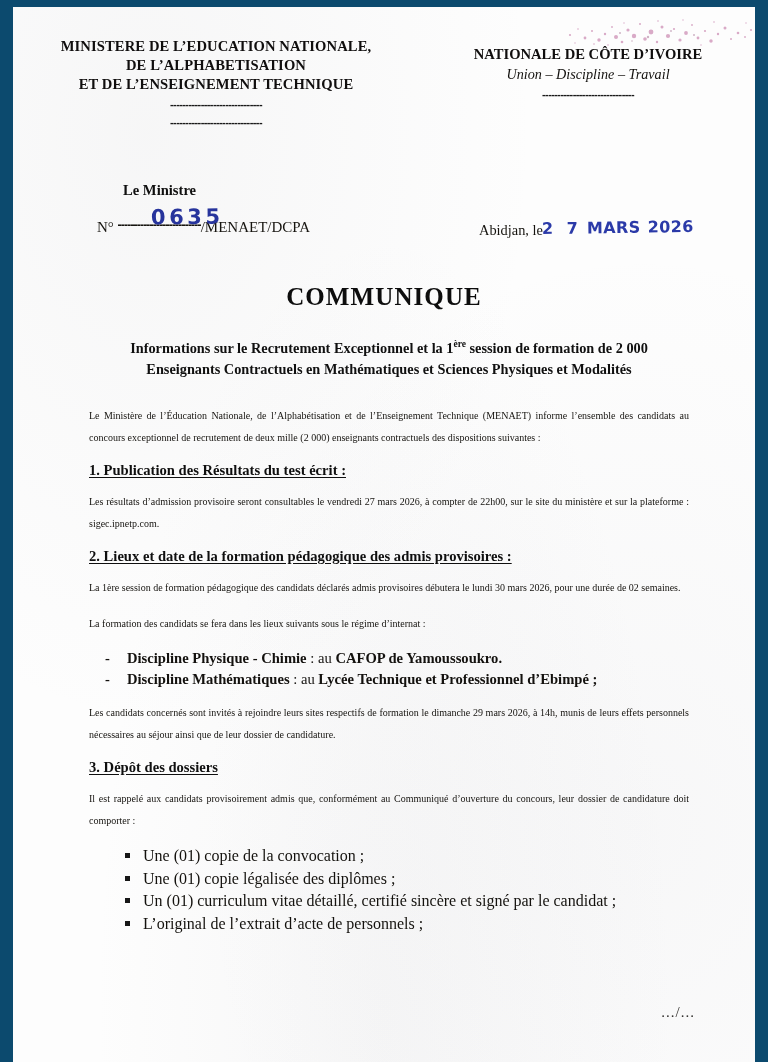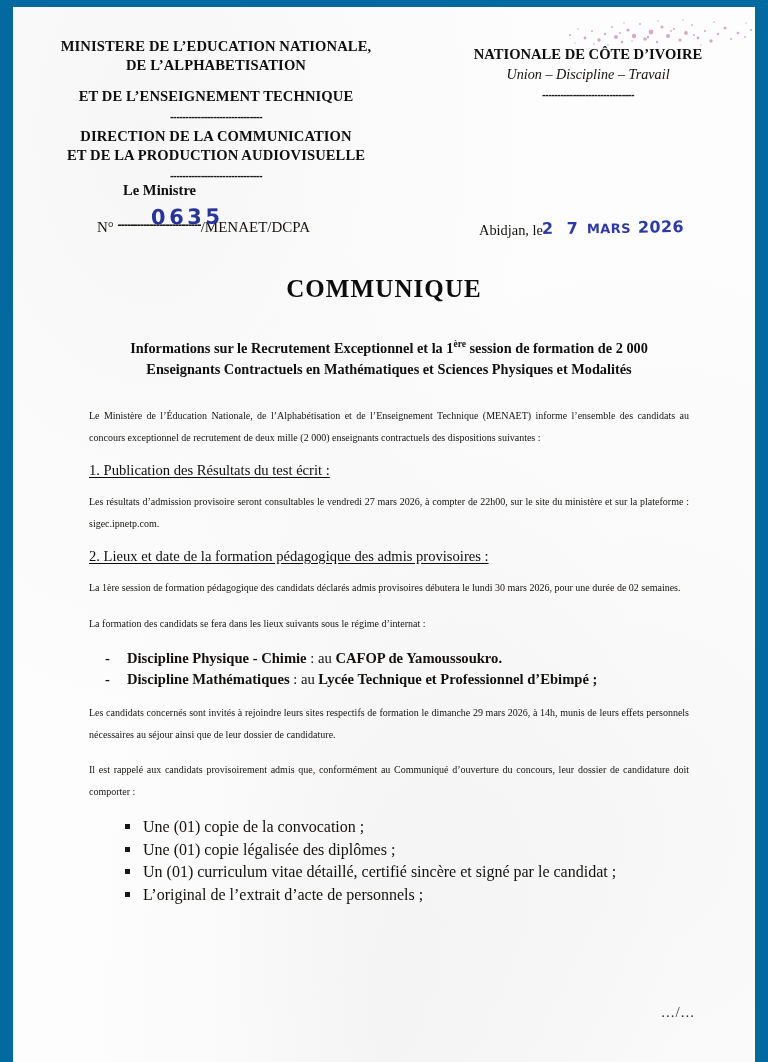--- a/index.html
+++ b/index.html
@@ -13,21 +13,21 @@
     overflow: hidden;
     font-family: "Liberation Serif", serif;
   }
 
   
   #scan-frame {
     position: absolute;
     left: 0; top: 0;
     width: 768px;
     height: 1062px;
-    background: #0369a1;
+    background: #0c4a6e;
   }
 
   #page {
     position: absolute;
     left: 13px;
     top: 7px;
     width: 742px;
     height: 1055px;
     background: #fdfdfd;
     overflow: hidden;
@@ -82,21 +82,21 @@
     width: 310px;
     text-align: center;
   }
   .min-line {
     font-weight: bold;
     font-size: 14.6px;
     letter-spacing: .1px;
     line-height: 19px;
     color: #100e0e;
   }
-  .min-line.l3 { margin-top: 12px; }
+  .min-line.l3 { margin-top: 0px; }
   .rep-line {
     font-weight: bold;
     font-size: 14.6px;
     line-height: 19px;
     color: #100e0e;
   }
   .devise {
     font-style: italic;
     font-size: 14.2px;
     line-height: 20px;
@@ -164,28 +164,28 @@
     top: 211px;
     font-family: "DejaVu Sans", sans-serif;
     font-weight: bold;
     font-size: 16px;
     color: #2b3aa8;
     letter-spacing: 0.4px;
     transform: rotate(-0.8deg);
     white-space: nowrap;
   }
   #date-stamp .d-day { letter-spacing: 4px; }
-  #date-stamp .d-mon { margin-left: 5px; font-size: 13px; }
+  #date-stamp .d-mon { margin-left: 5px; font-size: 16px; }
   #date-stamp .d-year { margin-left: 7px; }
 
   
   #title {
     position: absolute;
     left: 0;
-    top: 268px;
+    top: 276px;
     width: 742px;
     text-align: center;
     font-weight: bold;
     font-size: 25px;
     letter-spacing: 1.1px;
     color: #0d0d0d;
   }
   #subtitle {
     position: absolute;
     left: 106px;
@@ -209,21 +209,21 @@
   p.para {
     margin: 0 0 14px 0;
     font-size: 10px;
     line-height: 21.5px;
     text-align: justify;
     color: #15130f;
   }
   h3.sec {
     margin: 12px 0 12px 0;
     font-size: 14.6px;
-    font-weight: normal;
+    font-weight: bold;
     text-decoration: underline;
     text-underline-offset: 2px;
     color: #0f0f0f;
   }
   ul.dash-list {
     margin: 0 0 12px 0;
     padding: 0;
     list-style: none;
   }
   ul.dash-list li {
@@ -338,24 +338,20 @@
 
     <div class="content">
 
       <div id="letterhead">
 
         <div class="lh-left">
           <div class="min-line">MINISTERE DE L’EDUCATION NATIONALE,</div>
           <div class="min-line">DE L’ALPHABETISATION</div>
           <div class="min-line l3">ET DE L’ENSEIGNEMENT TECHNIQUE</div>
           <div class="dashrule">------------------------------</div>
-          <div class="dir-block">
-            <div class="min-line">DIRECTION DE LA COMMUNICATION</div>
-            <div class="min-line">ET DE LA PRODUCTION AUDIOVISUELLE</div>
-          </div>
           <div class="dashrule">------------------------------</div>
         </div>
 
         <div class="lh-right">
           <div class="rep-line">NATIONALE DE CÔTE D’IVOIRE</div>
           <div class="devise">Union – Discipline – Travail</div>
           <div class="dashrule">------------------------------</div>
         </div>
 
       </div>
@@ -395,20 +391,21 @@
           <li>
             <span>Discipline Physique - Chimie</span><span class="plain"> : au </span><span>CAFOP de Yamoussoukro.</span>
           </li>
           <li>
             <span>Discipline Mathématiques</span><span class="plain"> : au </span><span>Lycée Technique et Professionnel d’Ebimpé ;</span>
           </li>
         </ul>
 
         <p class="para">Les candidats concernés sont invités à rejoindre leurs sites respectifs de formation le dimanche 29 mars 2026, à 14h, munis de leurs effets personnels nécessaires au séjour ainsi que de leur dossier de candidature.</p>
 
+        <h3 class="sec">3. Dépôt des dossiers</h3>
         <p class="para">Il est rappelé aux candidats provisoirement admis que, conformément au Communiqué d’ouverture du concours, leur dossier de candidature doit comporter :</p>
 
         <ul class="sq-list">
           <li>Une (01) copie de la convocation ;</li>
           <li>Une (01) copie légalisée des diplômes ;</li>
           <li>Un (01) curriculum vitae détaillé, certifié sincère et signé par le candidat ;</li>
           <li>L’original de l’extrait d’acte de personnels ;</li>
         </ul>
 
       </div>

